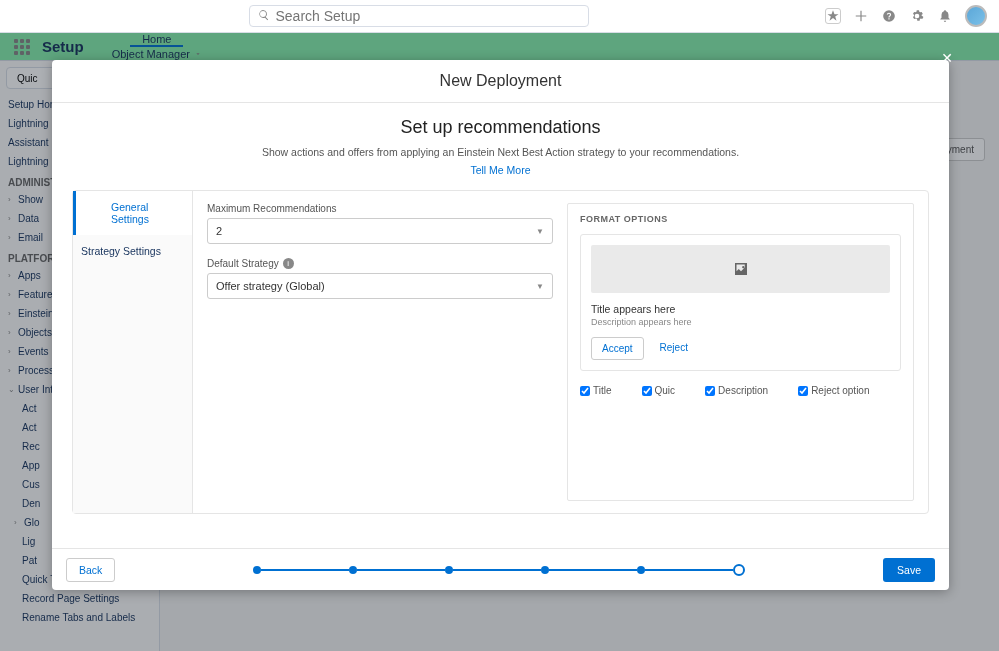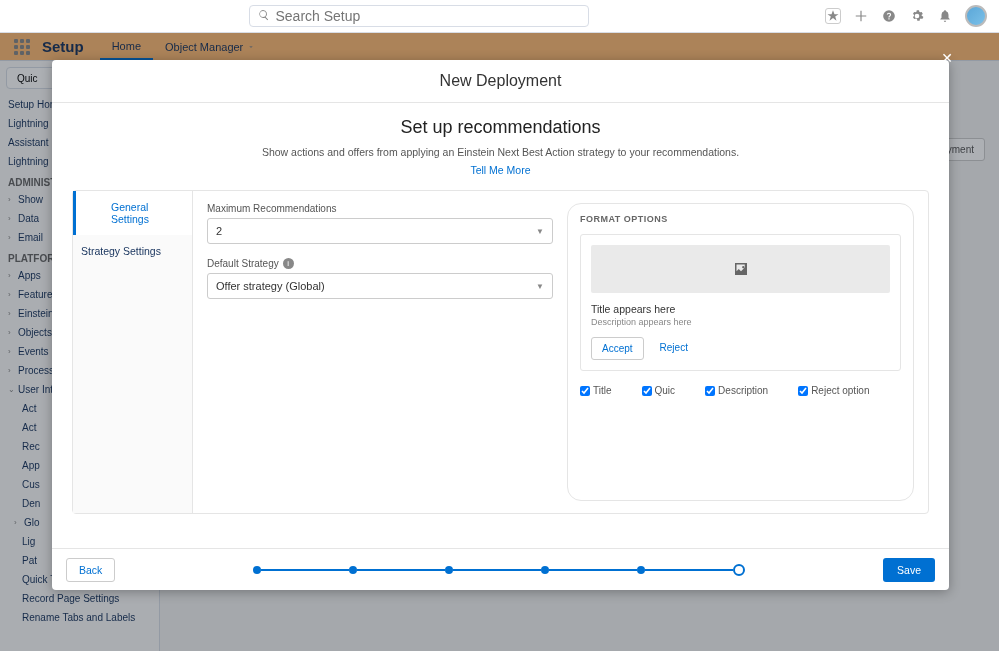--- a/index.html
+++ b/index.html
@@ -10,25 +10,25 @@
 .search-wrap { margin: 0 auto; width: 340px; height: 22px; border: 1px solid #d8dde6; border-radius: 4px; display: flex; align-items: center; padding: 0 8px; background: #fff; }
 .search-icon svg { width: 12px; height: 12px; fill: #888; }
 .search-input { border: none; outline: none; font-size: 14px; margin-left: 6px; flex: 1; color: #555; }
 .top-icons { display: flex; align-items: center; gap: 12px; }
 .top-icons .ico { width: 16px; height: 16px; display: flex; align-items: center; justify-content: center; }
 .top-icons svg { width: 14px; height: 14px; fill: #888; }
 .star-box { width: 22px; height: 20px; border: 1px solid #ccc; border-radius: 3px; display: flex; align-items: center; justify-content: center; }
 .avatar { width: 22px; height: 22px; border-radius: 50%; background: linear-gradient(135deg, #5ba7d8, #7bc0e8); border: 2px solid #bbb; }
 
 
-.navrow { height: 28px; background: #fdba74; border-bottom: 1px solid #d8dde6; display: flex; align-items: center; padding: 0 12px; }
+.navrow { height: 28px; background: #86efac; border-bottom: 1px solid #d8dde6; display: flex; align-items: center; padding: 0 12px; }
 .waffle { width: 20px; height: 20px; display: grid; grid-template-columns: repeat(3, 4px); grid-gap: 2px; align-content: center; justify-content: center; cursor: pointer; }
 .waffle span { width: 4px; height: 4px; background: #888; border-radius: 1px; }
 .setup-label { font-size: 15px; font-weight: 600; color: #16325c; margin-left: 10px; }
-.nav-tabs { display: flex; margin-left: 16px; align-items: center; height: 100%; }
+.nav-tabs { display: flex; margin-left: 16px; align-items: center; height: 100%; flex-direction: column; }
 .nav-tab { font-size: 11px; color: #16325c; padding: 0 12px; height: 100%; display: flex; align-items: center; cursor: pointer; }
 .nav-tab.active { border-bottom: 2px solid #0070d2; }
 .nav-tab .chev { margin-left: 4px; }
 
 
 .sidebar { position: absolute; left: 0; top: 61px; width: 160px; height: 590px; border-right: 1px solid #d8dde6; background: #fafafa; overflow: hidden; }
 .side-search { margin: 6px; height: 22px; border: 1px solid #d8dde6; border-radius: 4px; display: flex; align-items: center; padding: 0 6px; background: #fff; }
 .side-search svg { width: 10px; height: 10px; fill: #888; }
 .side-search input { border: none; outline: none; font-size: 10px; margin-left: 4px; flex: 1; }
 .side-item { font-size: 10px; color: #16325c; padding: 4px 8px; cursor: pointer; white-space: nowrap; overflow: hidden; }
@@ -54,21 +54,21 @@
 .leftnav { width: 120px; border-right: 1px solid #e5e5e5; background: #fafafa; }
 .leftnav-item { font-size: 10.5px; padding: 10px 8px; cursor: pointer; color: #16325c; }
 .leftnav-item.active { color: #0070d2; border-left: 3px solid #0070d2; background: #fff; padding-left: 35px; }
 .form-area { flex: 1; padding: 12px 14px; display: flex; }
 .form-left { width: 346px; }
 .form-label { font-size: 10px; color: #555; margin-bottom: 4px; display: flex; align-items: center; }
 .info-ico { width: 11px; height: 11px; border-radius: 50%; background: #888; color: #fff; font-size: 8px; display: inline-flex; align-items: center; justify-content: center; margin-left: 4px; }
 .select-box { height: 26px; border: 1px solid #ccc; border-radius: 3px; background: #fff; display: flex; align-items: center; padding: 0 8px; font-size: 11px; color: #333; justify-content: space-between; margin-bottom: 14px; cursor: pointer; }
 .select-box .tri { font-size: 8px; color: #888; }
 
-.format-panel { margin-left: 14px; flex: 1; border: 1px solid #e5e5e5; border-radius: 14px; padding: 10px 12px; }
+.format-panel { margin-left: 14px; flex: 1; border: 1px solid #e5e5e5; border-radius: 2px; padding: 10px 12px; }
 .format-head { font-size: 9px; color: #666; text-transform: uppercase; font-weight: 600; letter-spacing: 0.5px; margin-bottom: 10px; }
 .preview-card { border: 1px solid #e5e5e5; border-radius: 3px; padding: 10px; margin-bottom: 14px; }
 .preview-img { height: 48px; background: #eaeaea; border-radius: 2px; display: flex; align-items: center; justify-content: center; margin-bottom: 10px; }
 .preview-img svg { width: 18px; height: 18px; fill: #666; }
 .preview-title { font-size: 10.5px; color: #333; margin-bottom: 2px; }
 .preview-desc { font-size: 9px; color: #888; margin-bottom: 10px; }
 .preview-btns { display: flex; gap: 6px; }
 .pbtn { border: 1px solid #ccc; border-radius: 3px; padding: 5px 10px; font-size: 10px; cursor: pointer; background: #fff; color: #0070d2; }
 .pbtn.reject { border: none; }
 .checks { display: flex; gap: 30px; font-size: 10px; color: #555; }

